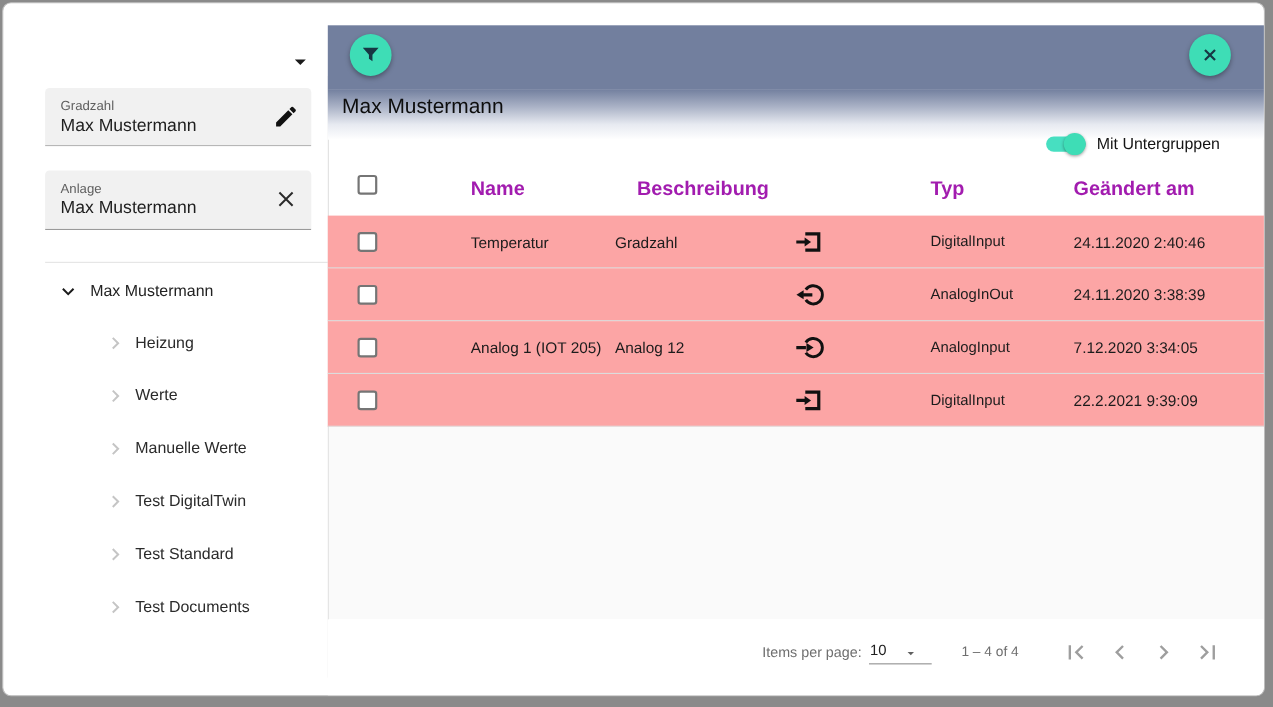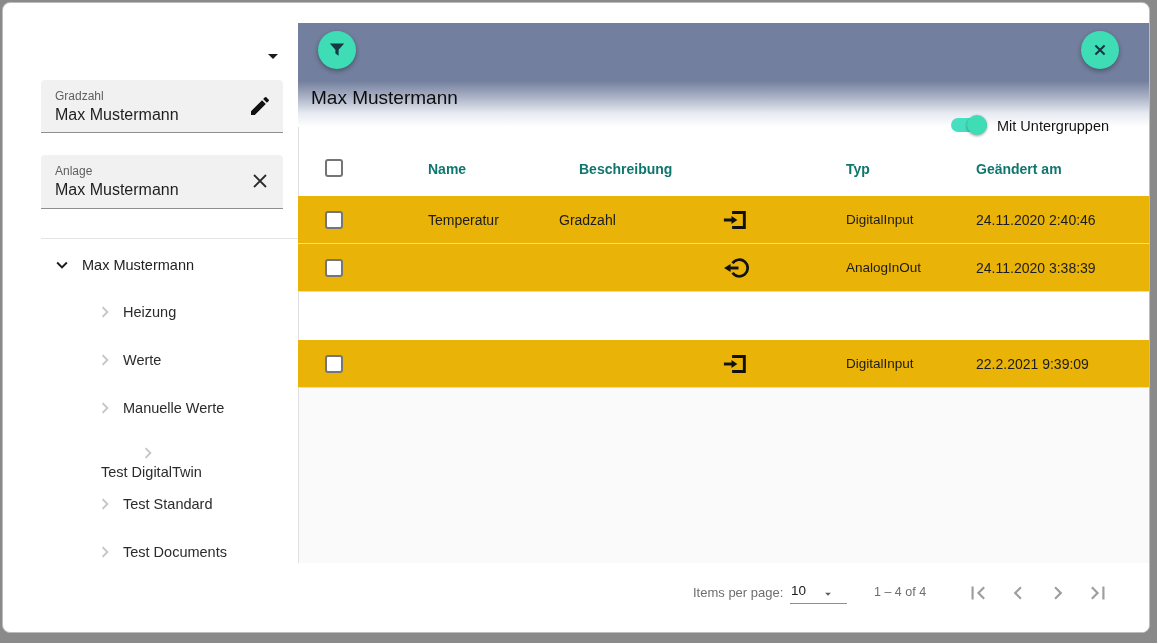--- a/index.html
+++ b/index.html
@@ -28,57 +28,57 @@
   .field-anlage  { top:152px; height:54px; }
   .field .flabel { position:absolute; left:14px; top:9px; font-size:12px; color:#5f5f5f; }
   .field .fvalue { position:absolute; left:14px; top:26px; font-size:16px; color:#1e1e1e; }
   .field .ficon  { position:absolute; right:11px; top:14px; width:24px; height:24px; cursor:pointer; }
   .sb-divider { left:38px; top:235px; width:257px; height:1px; background:#e4e4e4; }
   .tree-row { height:28px; display:flex; align-items:center; cursor:pointer; }
   .tree-root { left:48px; top:248px; }
   .tree-root .lbl { margin-left:9px; font-size:14.5px; color:#222; }
   .tree-child .lbl { font-size:14.5px; color:#2b2b2b; }
   .tree-child { left:91px; }
-  .tc0{top:295px;} .tc1{top:343px;} .tc2{top:391px;} .tc3{top:439px;flex-direction:column;} .tc4{top:487px;} .tc5{top:535px;}
+  .tc0{top:295px;} .tc1{top:343px;} .tc2{top:391px;} .tc3{top:439px;} .tc4{top:487px;} .tc5{top:535px;}
   .tree-child .lbl { margin-left:7px; }
 
   .v-divider { left:295px; top:66px; width:1px; height:547px; background:#e0e0e0; }
 
   
   .main-bar { left:295px; top:20px; width:853px; height:58px; background:#727f9e; }
   .fab {
     width:38px; height:38px; border-radius:50%; background:#3eddb6;
     border:none; cursor:pointer; box-shadow:0 2px 5px rgba(0,0,0,.35);
     display:flex; align-items:center; justify-content:center;
   }
   .fab-filter { left:315px; top:28px; }
   .fab-close  { left:1078px; top:28px; }
   .main-fade {
     left:295px; top:78px; width:853px; height:46px;
     background:linear-gradient(to bottom,#727f9e 0%, #aab2c6 35%, #e7eaf1 70%, #ffffff 100%);
   }
   .main-title { left:308px; top:84px; font-size:19px; color:#0d0d0d; }
 
   
-  .toggle-wrap { left:948px; top:115px; width:200px; height:26px; display:flex; align-items:flex-start; }
+  .toggle-wrap { left:948px; top:115px; width:200px; height:26px; display:flex; align-items:center; }
   .toggle { position:relative; width:36px; height:14px; border-radius:7px;
             background:#47dfc1; cursor:pointer; flex:none; }
   .toggle .thumb { position:absolute; left:16px; top:-3px; width:20px; height:20px;
             border-radius:50%; background:#3eddb6; box-shadow:0 1px 3px rgba(0,0,0,.4); }
   .toggle-label { margin-left:10px; font-size:14.5px; color:#141414; white-space:nowrap; }
 
   
   .checkbox { width:18px; height:18px; border:2px solid #757575; border-radius:3px;
               background:#fff; cursor:pointer; }
   .thead-row { left:295px; top:144px; width:853px; height:49px; }
-  .th { position:absolute; top:14px; font-size:14px; font-weight:bold; color:#0f766e; cursor:pointer; }
+  .th { position:absolute; top:14px; font-size:18px; font-weight:bold; color:#a21caf; cursor:pointer; }
   .th-name{left:130px;} .th-desc{left:261px;margin-left:20px;} .th-type{left:548px;} .th-mod{left:678px;}
   .thead-row .checkbox { position:absolute; left:27px; top:12px; }
 
-  .trow { left:295px; width:853px; height:48px; border-bottom:1px solid #dcdcdc; background:#eab308; }
+  .trow { left:295px; width:853px; height:48px; border-bottom:1px solid #dcdcdc; background:#fca5a5; }
   .r0{top:193px;} .r1{top:241px;text-align:center;} .r2{top:289px;} .r3{top:337px;}
   .trow .checkbox { position:absolute; left:27px; top:15px; }
   .cell { position:absolute; top:16px; font-size:14px; color:#1c1c1c; white-space:nowrap; }
   .c-name{left:130px;} .c-desc{left:261px;}
   .c-type{left:548px; font-size:13.5px;} .c-mod{left:678px;}
   .row-icon { position:absolute; left:423px; top:10px; width:28px; height:28px; }
   .redacted {
     margin-top:2px; height:13px; border-radius:1px;
     background:
       repeating-linear-gradient(90deg,#b6b0a8 0 5px,#d2cdc6 5px 9px,#a39f99 9px 14px),
@@ -249,20 +249,34 @@
       <svg width="28" height="28" viewBox="0 0 24 24" fill="none">
         <path d="M9.9 8.0 A7.1 7.1 0 1 1 9.9 16.0" stroke="#111" stroke-width="2.3"></path>
         <path d="M15 12 H7.8" stroke="#111" stroke-width="2.5"></path>
         <path d="M2.6 12 L8.2 8.5 V15.5 Z" fill="#111"></path>
       </svg>
     </span>
     <span class="cell c-type">AnalogInOut</span>
     <span class="cell c-mod">24.11.2020 3:38:39</span>
   </div>
 
+  <div class="abs trow r2">
+    <span class="checkbox"></span>
+    <span class="cell c-name">Analog 1 (IOT 205)</span>
+    <span class="cell c-desc">Analog 12</span>
+    <span class="row-icon">
+      <svg width="28" height="28" viewBox="0 0 24 24" fill="none">
+        <path d="M9.9 8.0 A7.1 7.1 0 1 1 9.9 16.0" stroke="#111" stroke-width="2.3"></path>
+        <path d="M2.5 12 H10" stroke="#111" stroke-width="2.5"></path>
+        <path d="M16 12 L10.4 8.5 V15.5 Z" fill="#111"></path>
+      </svg>
+    </span>
+    <span class="cell c-type">AnalogInput</span>
+    <span class="cell c-mod">7.12.2020 3:34:05</span>
+  </div>
 
   <div class="abs trow r3">
     <span class="checkbox"></span>
     <span class="cell c-name"><span class="redacted red-w2"></span></span>
     <span class="cell c-desc"></span>
     <span class="row-icon">
       <svg width="28" height="28" viewBox="0 0 24 24" fill="none">
         <path d="M9.5 5.6 H20 V18.4 H9.5" stroke="#111" stroke-width="2.5"></path>
         <path d="M2.5 12 H9.5" stroke="#111" stroke-width="2.5"></path>
         <path d="M14 12 L9 8.5 V15.5 Z" fill="#111"></path>

